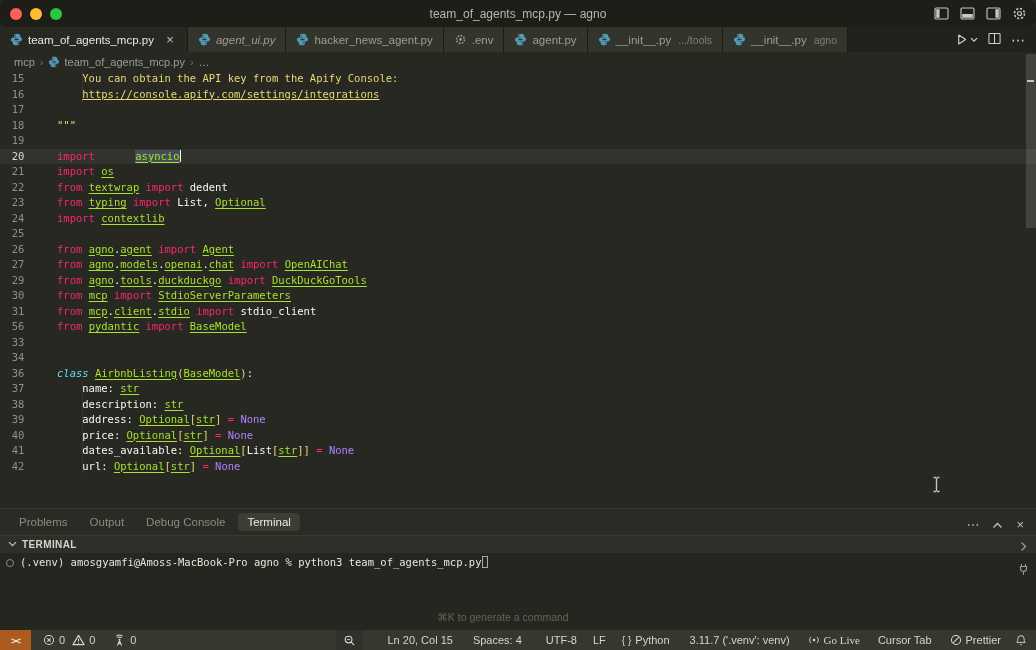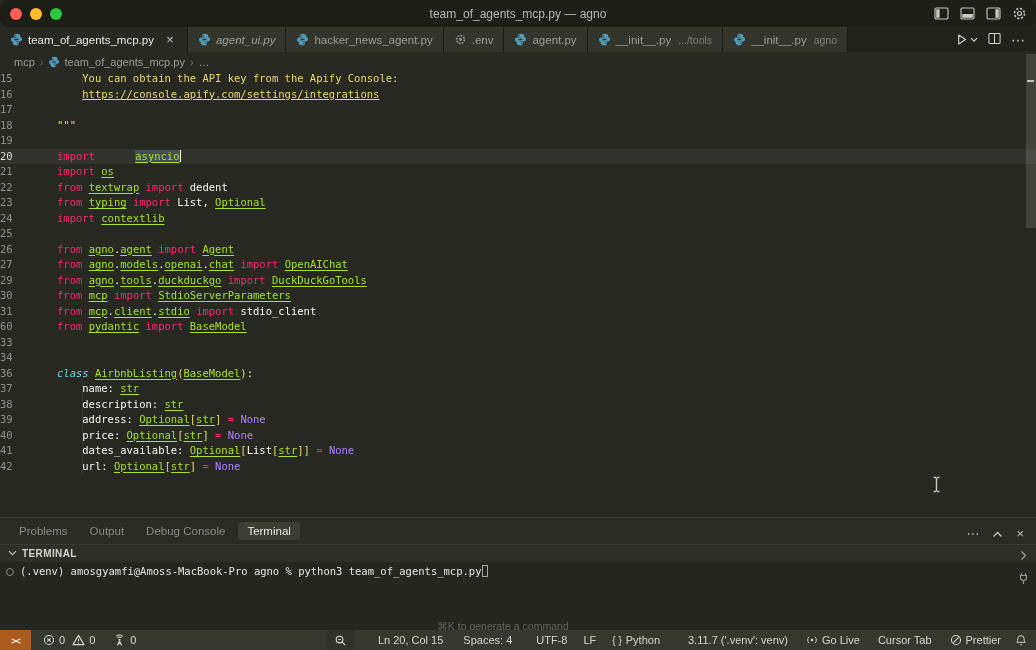--- a/index.html
+++ b/index.html
@@ -35,37 +35,37 @@
   .breadcrumb { position:absolute; left:0; top:52px; width:1036px; height:19px; background:#272822;
                 display:flex; align-items:center; gap:4px; padding-left:14px; font-size:11px; color:#9c9c94; }
   .bc-sep { color:#6e6e66; font-size:11px; padding:0 1px; }
   .bc-icon { width:12px; height:12px; display:inline-block; }
 
   
   .editor { position:absolute; left:0; top:71px; width:1036px; height:437px; background:#272822;
             font-family:"DejaVu Sans Mono", monospace; font-size:10.5px; }
   .code-row { display:flex; height:15.5px; line-height:15.5px; position:relative; }
   .code-row.current { background:rgba(255,255,255,0.055); }
-  .gutter { width:46px; flex:0 0 46px; text-align:left; padding-right:10px; color:#8f9088; user-select:none; }
+  .gutter { width:46px; flex:0 0 46px; text-align:center; padding-right:10px; color:#8f9088; user-select:none; }
   .code-row.current .gutter { color:#dcdcd4; }
   .code-cell { position:relative; padding-left:11px; white-space:pre; flex:1; }
   .indent-guide { position:absolute; left:calc(11px + 4ch); top:0; bottom:0; border-left:1px solid rgba(255,255,255,0.07); }
   .tok-k{ color:#f92672; } .tok-p{ color:#f8f8f2; } .tok-s{ color:#e6db74; }
   .tok-l{ color:#e6db74; text-decoration:underline; }
   .tok-m{ color:#a6e22e; text-decoration:underline; text-decoration-thickness:1px; text-underline-offset:2px; }
   .tok-n{ color:#ae81ff; } .tok-c{ color:#75715e; } .tok-b{ color:#e6db74; }
   .tok-d{ color:#66d9ef; font-style:italic; }
   .tok-sel{ background:rgba(96,124,152,0.38);margin-left:34px; }
   .caret { display:inline-block; width:1.5px; height:12px; background:#f8f8f0; vertical-align:-2px; }
 
   .scrollbar-v { position:absolute; right:0; top:54px; width:10px; height:174px; background:rgba(140,140,135,0.28); }
   .scroll-marker { position:absolute; right:2px; top:26px; width:7px; height:2px; background:#c5c5bd; }
 
   
-  .panel { position:absolute; left:0; top:508px; width:1036px; height:106px; background:#2a2b24; border-top:1px solid #3a3b33;margin-top:9px; }
+  .panel { position:absolute; left:0; top:508px; width:1036px; height:106px; background:#2a2b24; border-top:1px solid #3a3b33; }
   .panel-tabs { height:26px; display:flex; align-items:center; padding-left:10px; gap:4px; }
   .panel-tab { font-size:11.5px; color:#8a8b82; padding:3px 9px; border-radius:4px; cursor:pointer; }
   .panel-tab.active { background:#3c3d35; color:#eceae4; }
   .terminal-head { height:18px; background:#2e2f28; border-top:1px solid #383931; display:flex; align-items:center; gap:5px; padding:0 8px; position:relative; }
   .terminal-head-label { font-size:10px; font-weight:bold; letter-spacing:.4px; color:#d4d4cc; }
   .th-right { position:absolute; right:8px; top:2px; }
   .terminal-body { position:relative; height:77px; background:#25261f; font-family:"DejaVu Sans Mono", monospace; font-size:10.5px; color:#e6e6df; }
   .term-line { padding:3px 0 0 20px; white-space:pre; }
   .term-decoration { position:absolute; left:6px; top:6px; width:8px; height:8px; border:1px solid #8a8b82; border-radius:50%; }
   .term-cursor { display:inline-block; width:6px; height:12px; border:1px solid #a9a9a1; vertical-align:-2px; margin-left:1px; }
@@ -284,21 +284,21 @@
     </div>
     <div class="code-row">
       <div class="gutter">30</div>
       <div class="code-cell"><span class="tok-k">from</span><span class="tok-p"> </span><span class="tok-m">mcp</span><span class="tok-p"> </span><span class="tok-k">import</span><span class="tok-p"> </span><span class="tok-m">StdioServerParameters</span></div>
     </div>
     <div class="code-row">
       <div class="gutter">31</div>
       <div class="code-cell"><span class="tok-k">from</span><span class="tok-p"> </span><span class="tok-m">mcp</span><span class="tok-p">.</span><span class="tok-m">client</span><span class="tok-p">.</span><span class="tok-m">stdio</span><span class="tok-p"> </span><span class="tok-k">import</span><span class="tok-p"> stdio_client</span></div>
     </div>
     <div class="code-row">
-      <div class="gutter">60</div>
+      <div class="gutter">56</div>
       <div class="code-cell"><span class="tok-k">from</span><span class="tok-p"> </span><span class="tok-m">pydantic</span><span class="tok-p"> </span><span class="tok-k">import</span><span class="tok-p"> </span><span class="tok-m">BaseModel</span></div>
     </div>
     <div class="code-row">
       <div class="gutter">33</div>
       <div class="code-cell"></div>
     </div>
     <div class="code-row">
       <div class="gutter">34</div>
       <div class="code-cell"></div>
     </div>
@@ -417,22 +417,22 @@
         </svg>
     </div>
     <div class="sb-item" style="margin-left:18px;">Ln 20, Col 15</div>
     <div class="sb-item" style="margin-left:8px;">Spaces: 4</div>
     <div class="sb-item" style="margin-left:12px;">UTF-8</div>
     <div class="sb-item" style="margin-left:4px;">LF</div>
     <div class="sb-item" style="margin-left:4px;">
       <span class="braces-glyph">{ }</span>
       <span>Python</span>
     </div>
-    <div class="sb-item" style="margin-left:16px;">3.11.7 ('.venv': venv)</div>
-    <div class="sb-item" style="margin-left:6px;">
+    <div class="sb-item" style="margin-left:8px;">3.11.7 ('.venv': venv)</div>
+    <div class="sb-item" style="margin-left:6px;font-family:Liberation Serif, serif;">
       <svg width="12" height="12" viewBox="0 0 14 14">
           <circle cx="7" cy="7" r="1.6" fill="#d6d6cf"></circle>
           <path d="M3.4 3.4a5.1 5.1 0 0 0 0 7.2M10.6 3.4a5.1 5.1 0 0 1 0 7.2" fill="none" stroke="#d6d6cf" stroke-width="1.1"></path>
         </svg>
       <span>Go Live</span>
     </div>
     <div class="sb-item" style="margin-left:6px;">Cursor Tab</div>
     <div class="sb-item" style="margin-left:6px;">
       <svg width="12" height="12" viewBox="0 0 14 14">
           <circle cx="7" cy="7" r="5.3" fill="none" stroke="#d6d6cf" stroke-width="1.2"></circle>

